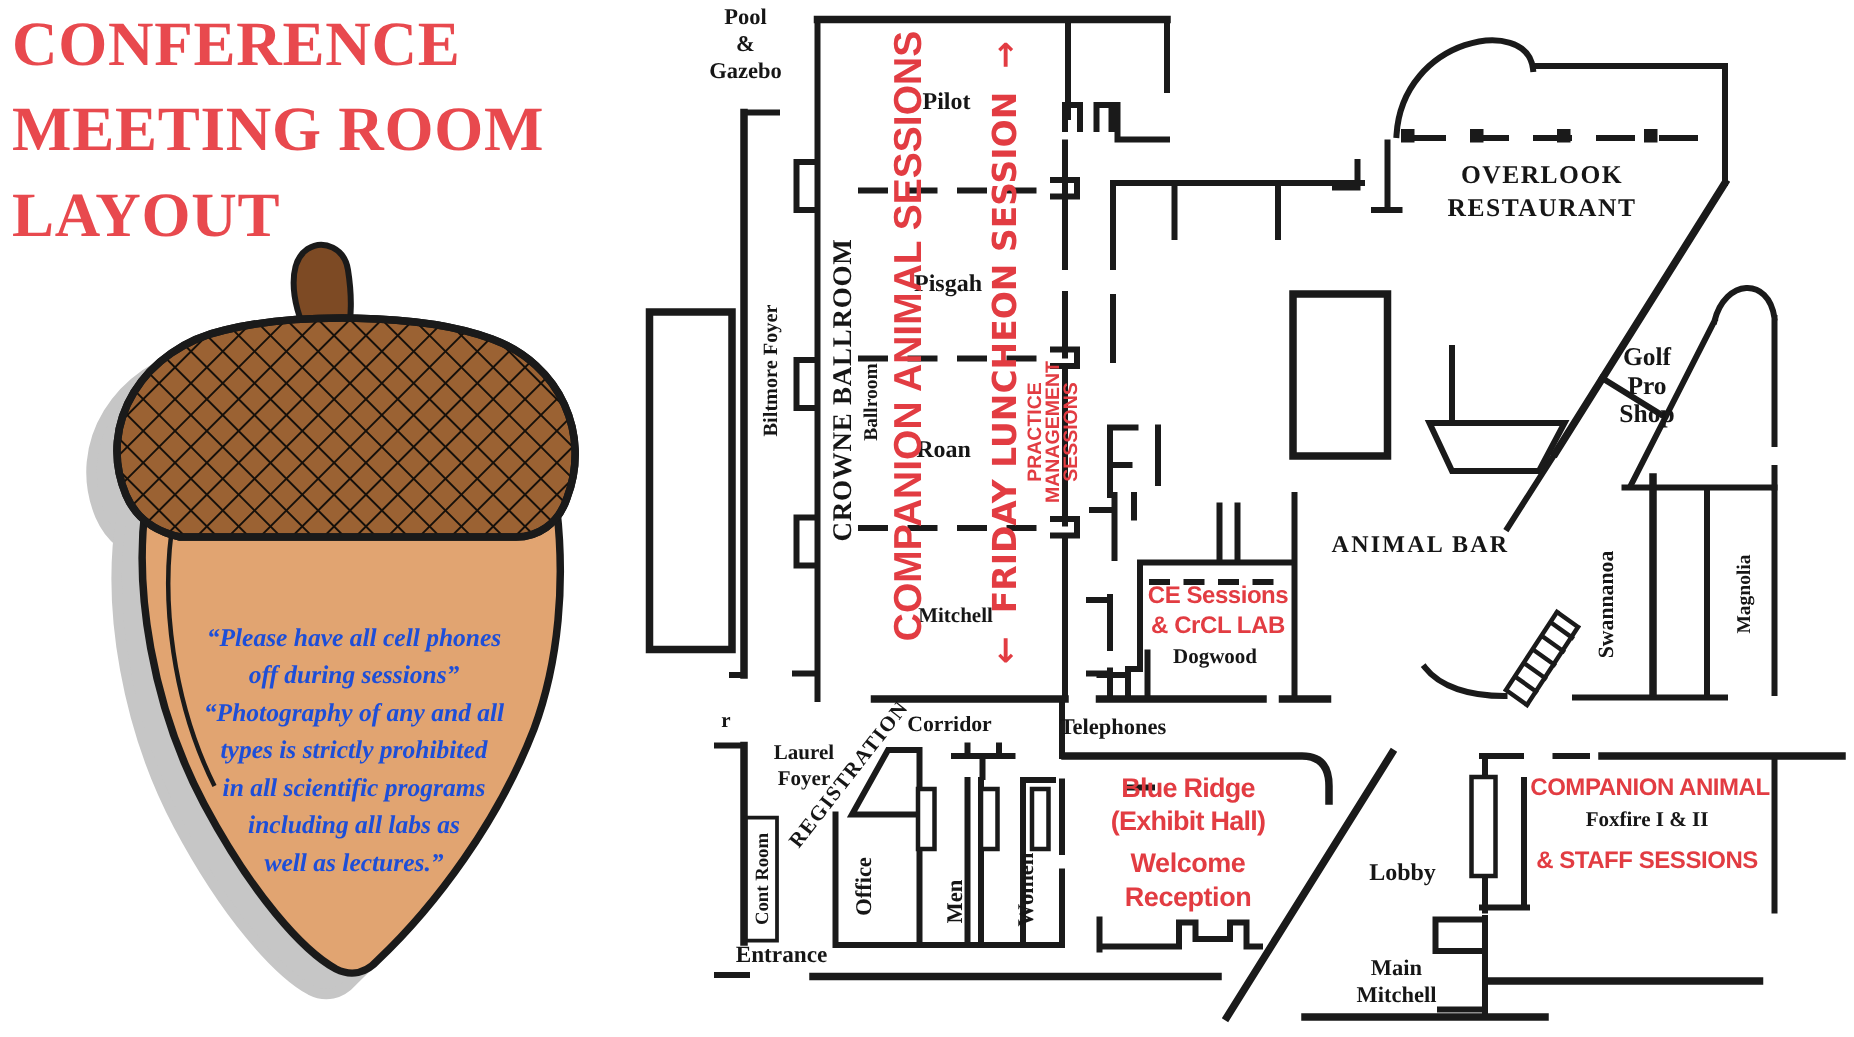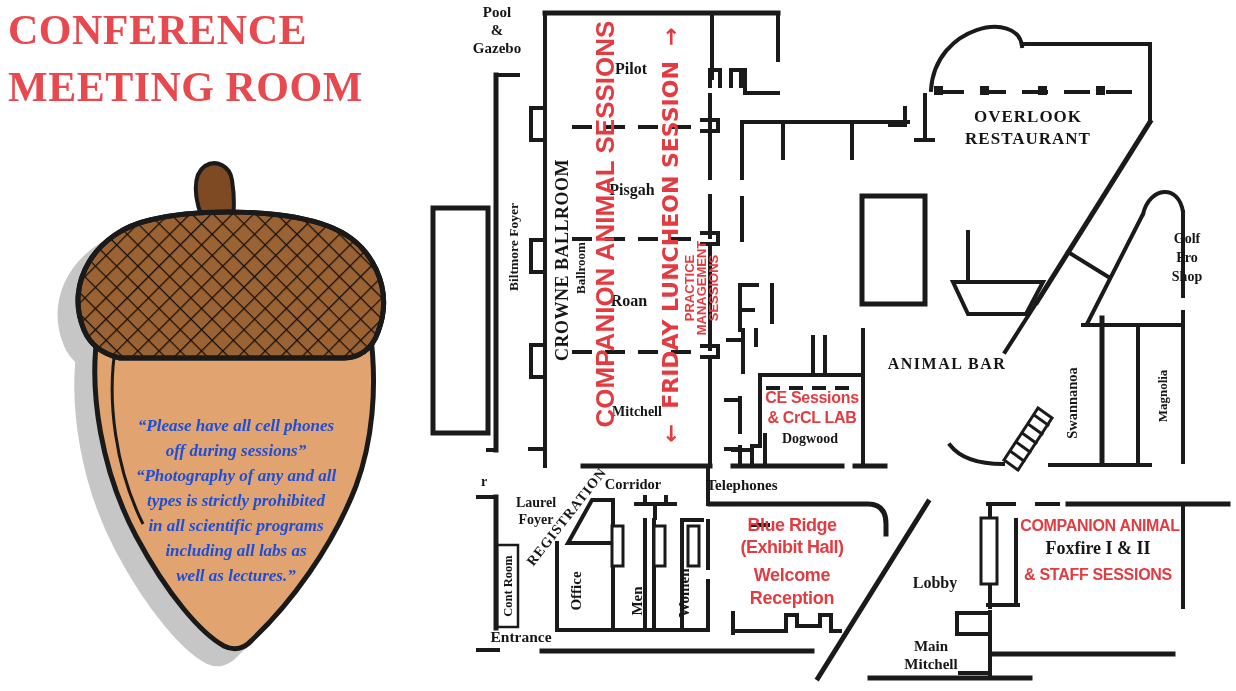--- a/index.html
+++ b/index.html
@@ -80,20 +80,21 @@
       <path d="M612,526 h11 v40 h-11 Z M654,526 h11 v40 h-11 Z M688,526 h11 v40 h-11 Z M981,518 h16 v66 h-16 Z"></path>
     </g>
     <g fill="none" stroke="var(--wall)" stroke-width="2.5">
       <path d="M497,545 h21 v82 h-21 Z"></path>
     </g>
   </svg>
 
   <div class="title">
     <div>CONFERENCE</div>
     <div>MEETING ROOM</div>
+    <div>LAYOUT</div>
   </div>
 
   <div class="quote" style="left:236px;top:500px">“Please have all cell phones
 off during sessions”
 “Photography of any and all
 types is strictly prohibited
 in all scientific programs
 including all labs as
 well as lectures.”</div>
 
@@ -107,21 +108,21 @@
   <div class="lbl v" style="left:514px;top:247px;font-size:13.5px">Biltmore Foyer</div>
   <div class="lbl v" style="left:562px;top:260px;font-size:18px;letter-spacing:.5px">CROWNE BALLROOM</div>
   <div class="lbl v" style="left:581px;top:268px;font-size:13px">Ballroom</div>
   <div class="lbl v sans red" style="left:606px;top:224px;font-size:26px">COMPANION ANIMAL SESSIONS</div>
   <div class="lbl v arrows red" style="left:671px;top:235px;font-size:22px;font-weight:700">←  FRIDAY LUNCHEON SESSION  →</div>
   <div class="lbl v sans red" style="left:702px;top:288px;font-size:13px;line-height:12px">PRACTICE
 MANAGEMENT
 SESSIONS</div>
   <div class="lbl" style="left:1028px;top:128px;font-size:17px;line-height:22px;letter-spacing:1px">OVERLOOK
 RESTAURANT</div>
-  <div class="lbl" style="left:1187px;top:257px;font-size:14px;line-height:19px">Golf
+  <div class="lbl" style="left:1098px;top:257px;font-size:17px;line-height:19px">Golf
 Pro
 Shop</div>
   <div class="lbl" style="left:947px;top:364px;font-size:16px;letter-spacing:1.5px">ANIMAL BAR</div>
   <div class="lbl sans red" style="left:812px;top:408px;font-size:16px;line-height:20px;letter-spacing:-.3px">CE Sessions
 &amp; CrCL LAB</div>
   <div class="lbl" style="left:810px;top:439px;font-size:14px">Dogwood</div>
   <div class="lbl v" style="left:1072px;top:403px;font-size:14.5px">Swannanoa</div>
   <div class="lbl v" style="left:1163px;top:396px;font-size:13px">Magnolia</div>
   <div class="lbl" style="left:633px;top:484px;font-size:14.5px">Corridor</div>
   <div class="lbl" style="left:742px;top:486px;font-size:15px">Telephones</div>
@@ -135,16 +136,16 @@
   <div class="lbl v" style="left:685px;top:593px;font-size:15px">Women</div>
   <div class="lbl" style="left:521px;top:637px;font-size:15.5px">Entrance</div>
   <div class="lbl sans red" style="left:792px;top:587px;font-size:18px;line-height:23px;letter-spacing:-.3px">Welcome
 Reception</div>
   <div class="lbl sans red" style="left:792px;top:536px;font-size:18px;line-height:22px;letter-spacing:-.5px">Blue Ridge
 (Exhibit Hall)</div>
   <div class="lbl" style="left:935px;top:583px;font-size:16px">Lobby</div>
   <div class="lbl" style="left:931px;top:655px;font-size:15px;line-height:18px">Main
 Mitchell</div>
   <div class="lbl sans red" style="left:1100px;top:526px;font-size:16px;letter-spacing:-.3px">COMPANION ANIMAL</div>
-  <div class="lbl" style="left:1098px;top:548px;font-size:18px">Foxfire I &amp; II</div>
+  <div class="lbl" style="left:1098px;top:548px;font-size:14px">Foxfire I &amp; II</div>
   <div class="lbl sans red" style="left:1098px;top:575px;font-size:16px;letter-spacing:-.3px">&amp; STAFF SESSIONS</div>
 
 </div>
 
 </body></html>

